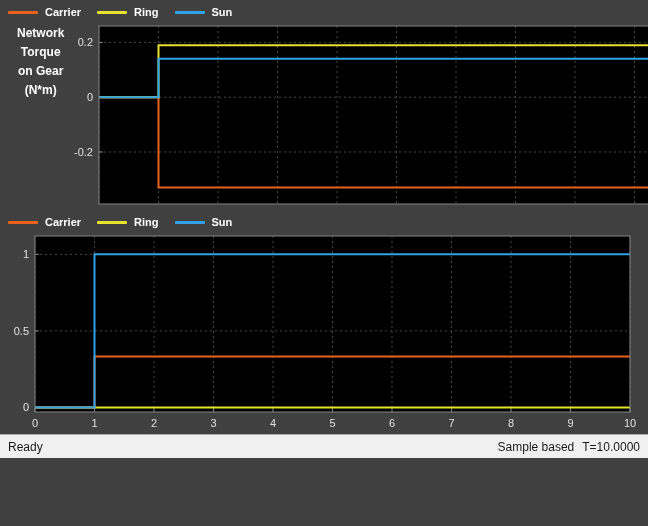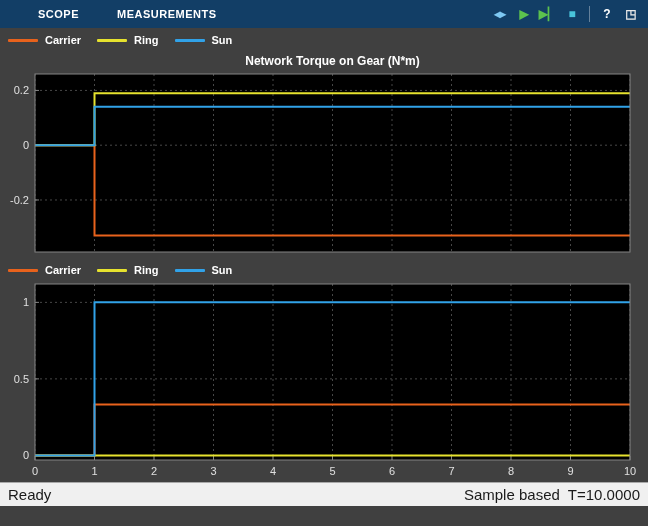--- a/index.html
+++ b/index.html
@@ -11,48 +11,33 @@
   .tab{color:#ffffff;font-size:11px;font-weight:700;letter-spacing:.5px;line-height:28px;padding:0 12px;margin-right:14px;cursor:default}
   .toolbar-icons{display:flex;align-items:center;padding-right:6px;gap:2px}
   .icon-btn{width:22px;height:22px;display:flex;align-items:center;justify-content:center;font-size:12px;font-weight:700;border-radius:2px;cursor:default}
   .sep{width:1px;height:16px;background:rgba(255,255,255,.35);margin:0 4px}
 
   .legend-row{flex:0 0 24px;height:24px;display:flex;align-items:center;padding-left:8px;gap:16px}
   .legend-item{display:flex;align-items:center;gap:7px}
   .legend-sample{width:30px;height:3px;border-radius:1px;background:#888}
   .legend-label{color:#ffffff;font-size:11px;font-weight:700}
 
-  .chart-block{display:flex;flex-direction:column;flex:0 0 auto}
+  .chart-block{display:flex;flex-direction:row;flex:0 0 auto}
   .chart-title{flex:0 0 20px;height:20px;color:#ffffff;font-size:12px;font-weight:700;text-align:center;padding-left:17px;line-height:19px}
   svg{display:block}
 
-  .status-bar{flex:0 0 24px;height:24px;background:#F0F0F0;border-top:1px solid #A9A9A9;display:flex;align-items:center;font-size:15px;color:#1a1a1a;padding:0 8px}
+  .status-bar{flex:0 0 24px;height:24px;background:#F0F0F0;border-top:1px solid #A9A9A9;display:flex;align-items:center;font-size:12px;color:#1a1a1a;padding:0 8px}
   .status-spacer{flex:1}
   .status-right{display:flex;gap:8px}
 </style>
 </head>
 <body>
 
 <div class="window">
 
-  <div class="toolbar">
-    <div class="tabs">
-      <div class="tab">SCOPE</div>
-      <div class="tab">MEASUREMENTS</div>
-    </div>
-    <div class="toolbar-icons" id="toolbar-icons">
-        <div class="icon-btn" style="color: rgb(126, 200, 242);">◂▸</div>
-        <div class="icon-btn" style="color: rgb(92, 194, 78);">▶</div>
-        <div class="icon-btn" style="color: rgb(92, 194, 78);">▶▏</div>
-        <div class="icon-btn" style="color: rgb(73, 196, 219);">■</div>
-        <div class="sep"></div>
-        <div class="icon-btn" style="color: rgb(255, 255, 255);">?</div>
-        <div class="icon-btn" style="color: rgb(232, 232, 232);">◳</div>
-      </div>
-  </div>
 
   <div class="legend-row">
     <div class="legend-item">
       <span class="legend-sample" style="background: rgb(232, 98, 28);"></span>
       <span class="legend-label">Carrier</span>
     </div>
     <div class="legend-item">
       <span class="legend-sample" style="background: rgb(230, 226, 46);"></span>
       <span class="legend-label">Ring</span>
     </div>

